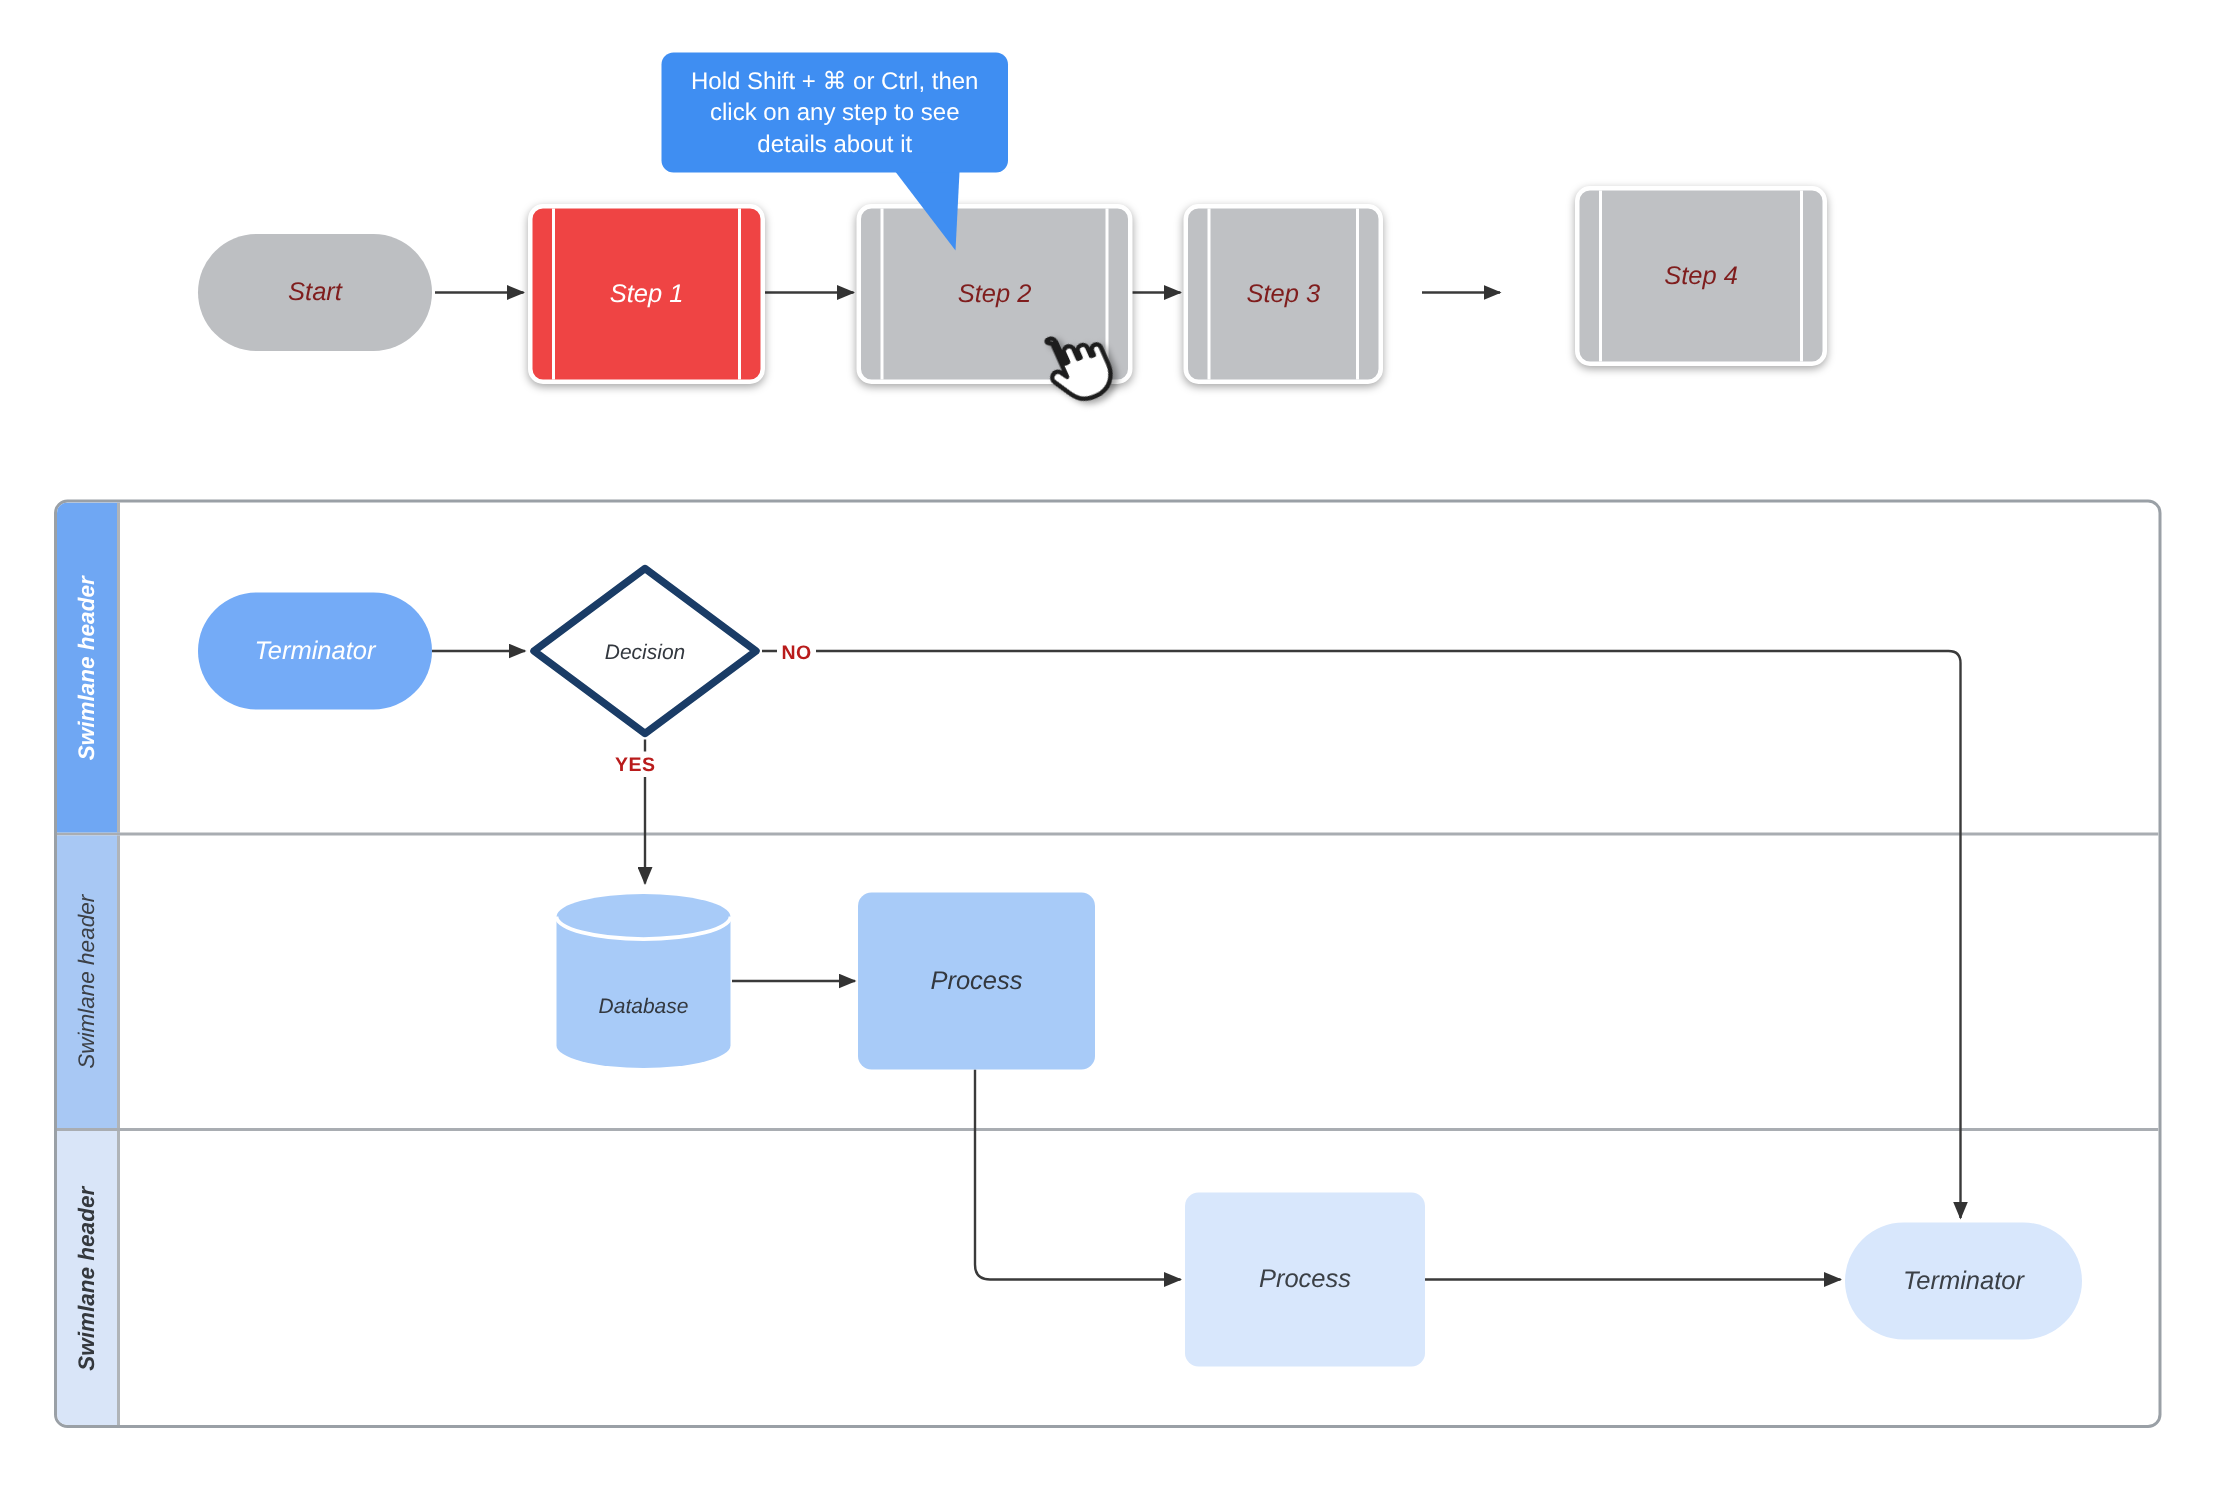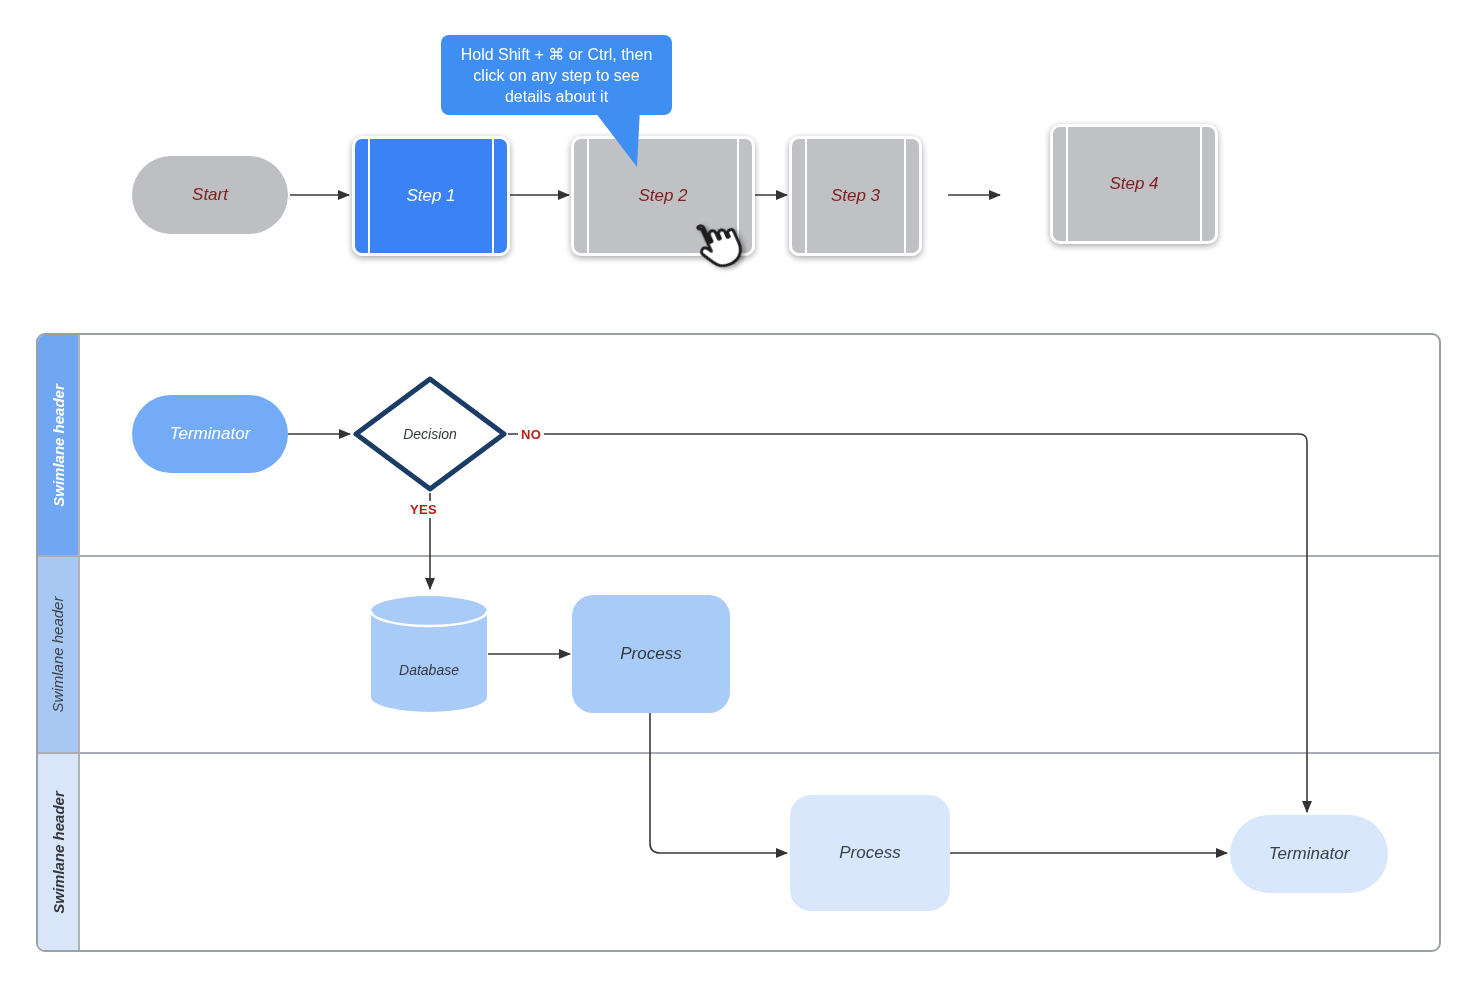--- a/index.html
+++ b/index.html
@@ -10,22 +10,22 @@
   
   .node{position:absolute;display:flex;align-items:center;justify-content:center;
         box-sizing:border-box;font-style:italic;font-size:17px;color:#7f1d1d;z-index:3;}
   .stadium{border-radius:39px;background:#bdbfc2;}
   .pp{ 
     background:#bfc1c4;border:3px solid #ffffff;border-radius:10px;
     box-shadow:0 2px 6px rgba(0,0,0,0.35);
   }
   .pp .stripe{position:absolute;top:0;bottom:0;width:2px;background:#ffffff;}
   .pp .stripe.l{left:13px;} .pp .stripe.r{right:13px;}
-  .pp.selected{background:#3b82f6;color:#ffffff;}
-  .rounded-rect{border-radius:21px;}
+  .pp.selected{background:#ef4444;color:#ffffff;}
+  .rounded-rect{border-radius:9px;}
   .lbl{position:relative;z-index:2;}
   
   #tooltip{
     position:absolute;left:441px;top:35px;width:231px;height:80px;z-index:5;
     background:#3f8ef2;border-radius:8px;color:#ffffff;font-size:16px;line-height:21px;
     display:flex;align-items:center;justify-content:center;text-align:center;padding:2px 8px;
     box-sizing:border-box;
   }
   #tooltip-tail{position:absolute;left:0;top:0;z-index:5;pointer-events:none;}
   

